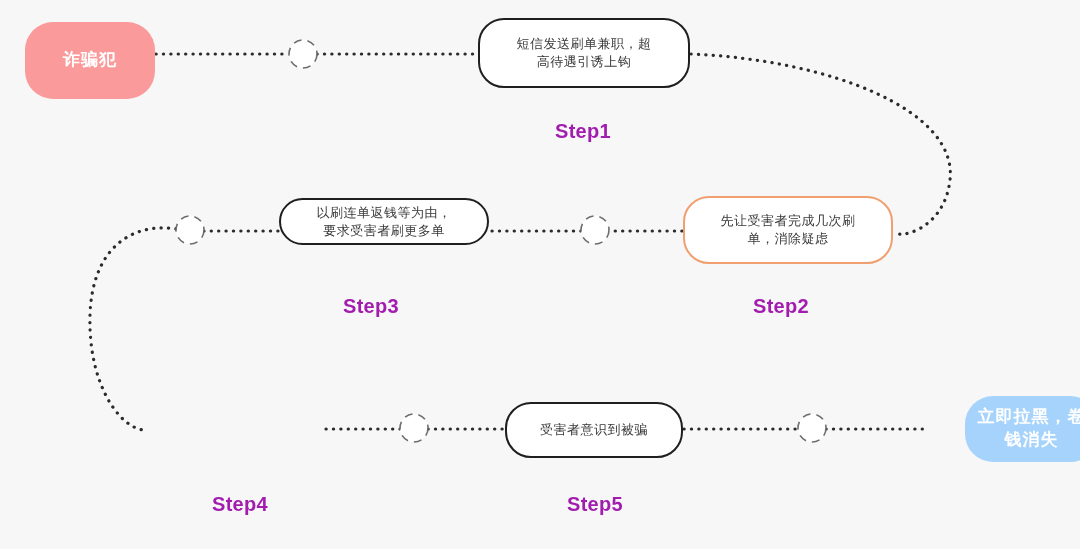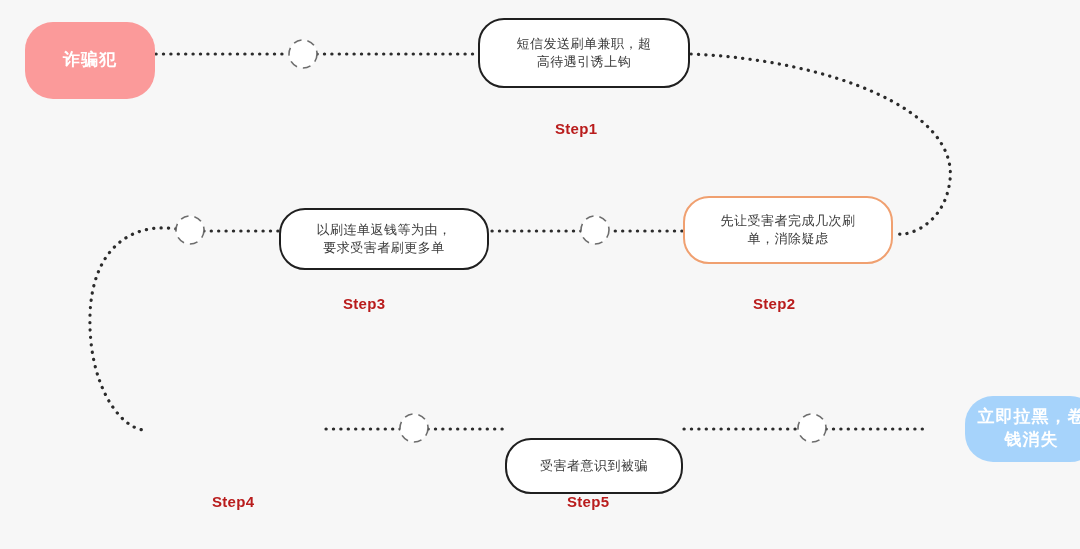--- a/index.html
+++ b/index.html
@@ -53,22 +53,22 @@
     border-width: 2.5px;
     border-radius: 26px;
     color: #3a3a3a;
     font-size: 13px;
     font-weight: normal;
     padding: 6px 14px;
   }
   .steplabel {
     position: absolute;
     font-weight: bold;
-    font-size: 15px;
-    color: #b91c1c;
+    font-size: 20px;
+    color: #a21caf;
     letter-spacing: 0.3px;
     white-space: nowrap;
   }
   .node-text {
     display: block;
     white-space: pre-line;
   }
 </style>
 </head>
 <body>
@@ -113,27 +113,27 @@
   <div class="node step" style="left:478px; top:18px; width:212px; height:70px; border-color:#1f1f1f;">
     <span class="node-text">短信发送刷单兼职，超
 高待遇引诱上钩</span>
   </div>
 
   <div class="node step" style="left:683px; top:196px; width:210px; height:68px; border-color:#f0a070;">
     <span class="node-text">先让受害者完成几次刷
 单，消除疑虑</span>
   </div>
 
-  <div class="node step" style="left:279px; top:208px; width:210px; height:62px; border-color:#1f1f1f;text-align:center;">
+  <div class="node step" style="left:279px; top:198px; width:210px; height:47px; border-color:#1f1f1f;text-align:center;">
     <span class="node-text">以刷连单返钱等为由，
 要求受害者刷更多单</span>
   </div>
 
 
-  <div class="node step" style="left:505px; top:402px; width:178px; height:56px; border-color:#1f1f1f;margin-top:36px;">
+  <div class="node step" style="left:505px; top:402px; width:178px; height:56px; border-color:#1f1f1f;">
     <span class="node-text">受害者意识到被骗</span>
   </div>
 
   <div class="node terminal" style="left:965px; top:396px; width:133px; height:66px; background:#a6d3fb;">
     <span class="node-text">立即拉黑，卷
 钱消失</span>
   </div>
 
   <div class="steplabel" style="left:555px; top:120px;">Step1</div>
   <div class="steplabel" style="left:753px; top:295px;">Step2</div>

